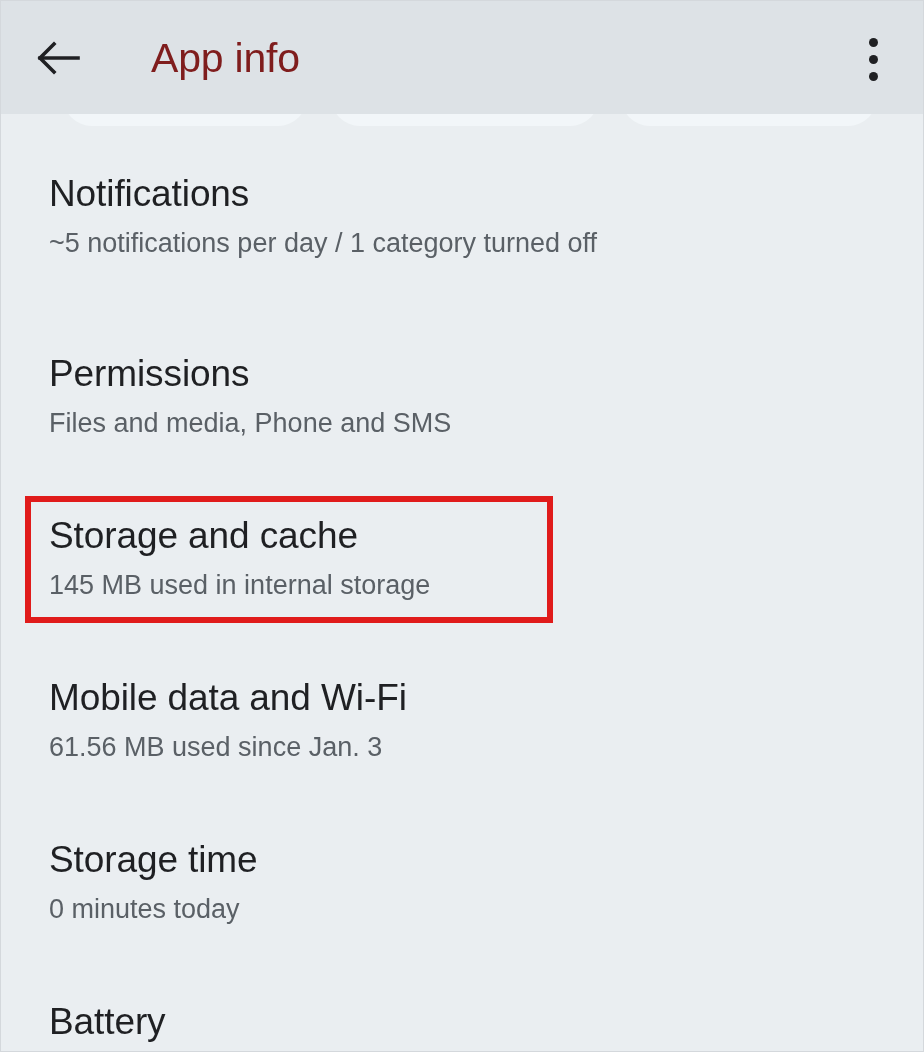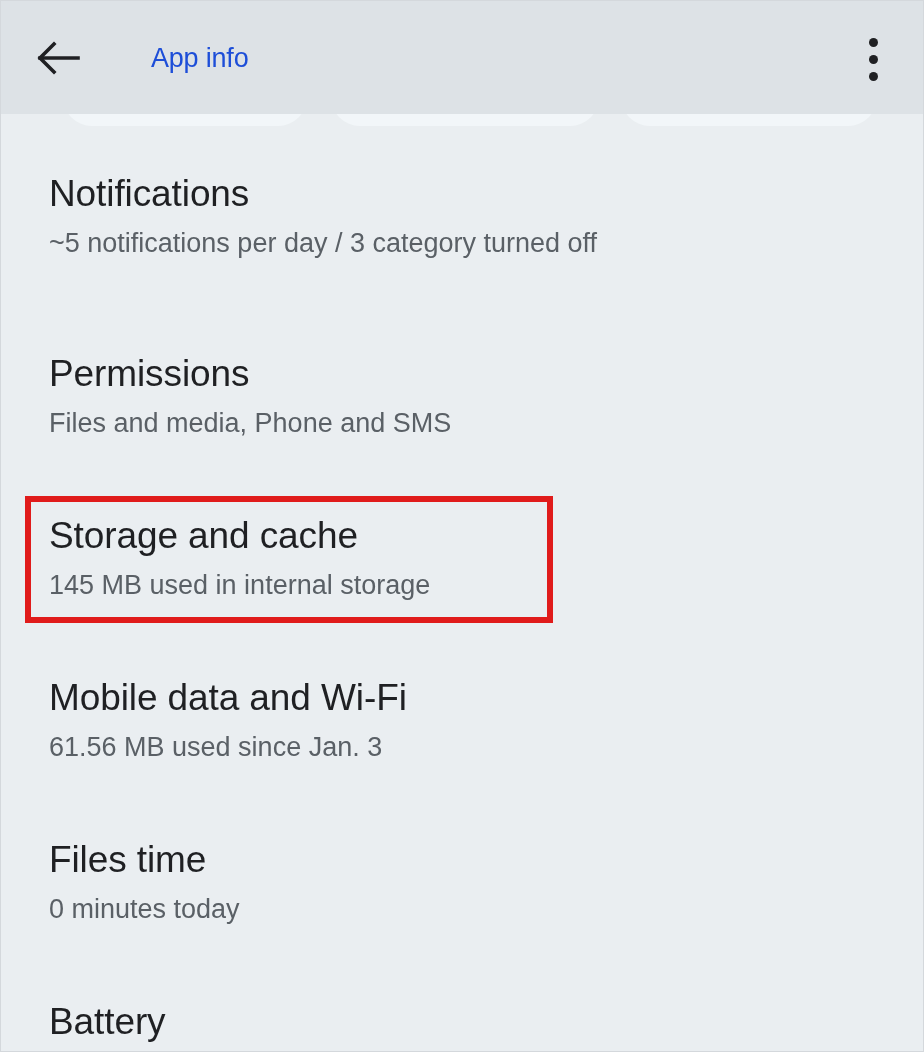--- a/index.html
+++ b/index.html
@@ -44,24 +44,24 @@
     justify-content: center;
     cursor: pointer;
   }
   .back-btn svg { display: block; }
 
   .appbar-title {
     position: absolute;
     left: 150px;
     top: 50%;
     transform: translateY(-50%);
-    font-size: 27px;
+    font-size: 41px;
     line-height: 1;
     letter-spacing: -0.2px;
-    color: #1d4ed8;
+    color: #7f1d1d;
     font-weight: 400;
     white-space: nowrap;
   }
 
   .overflow-btn {
     position: absolute;
     right: 26px;
     top: 32px;
     width: 52px;
     height: 52px;
@@ -183,40 +183,40 @@
   <div class="action-strip">
     <div class="action-chip c1"></div>
     <div class="action-chip c2"></div>
     <div class="action-chip c3"></div>
   </div>
 
   <div class="list">
 
     <div class="row r0">
       <div class="row-title">Notifications</div>
-      <div class="row-sub">~5 notifications per day / 3 category turned off</div>
+      <div class="row-sub">~5 notifications per day / 1 category turned off</div>
     </div>
 
     <div class="row r1">
       <div class="row-title">Permissions</div>
       <div class="row-sub">Files and media, Phone and SMS</div>
     </div>
 
     <div class="row r2">
       <div class="row-title">Storage and cache</div>
       <div class="row-sub">145 MB used in internal storage</div>
     </div>
 
     <div class="row r3">
       <div class="row-title">Mobile data and Wi-Fi</div>
       <div class="row-sub">61.56 MB used since Jan. 3</div>
     </div>
 
     <div class="row r4">
-      <div class="row-title">Files time</div>
+      <div class="row-title">Storage time</div>
       <div class="row-sub">0 minutes today</div>
     </div>
 
     <div class="row r5">
       <div class="row-title">Battery</div>
     </div>
 
   </div>
 
   <div class="annotation-box"></div>

